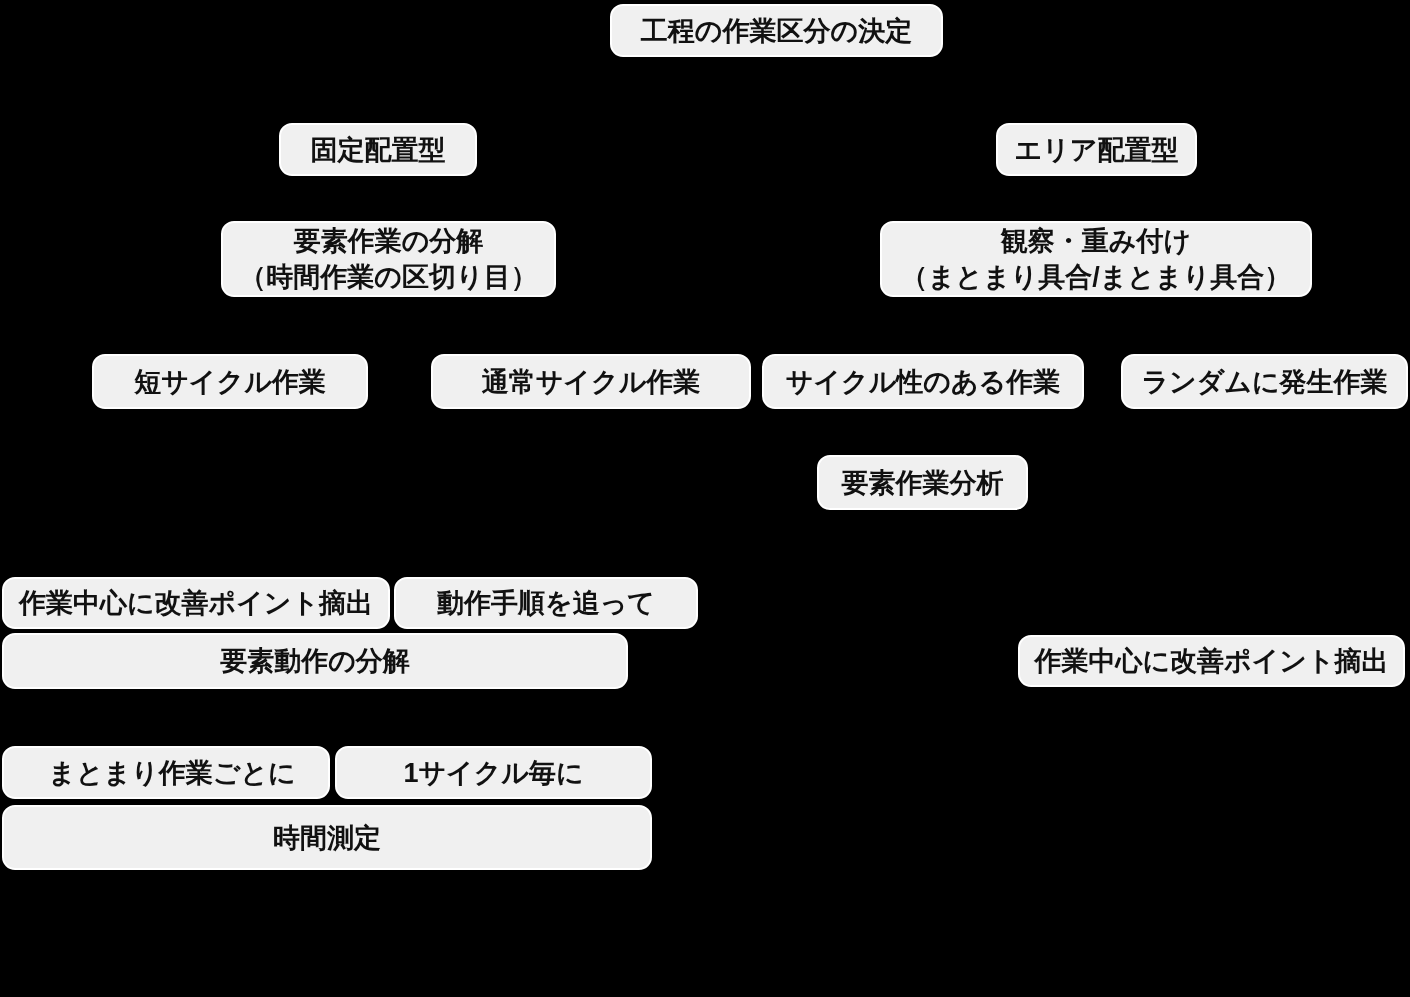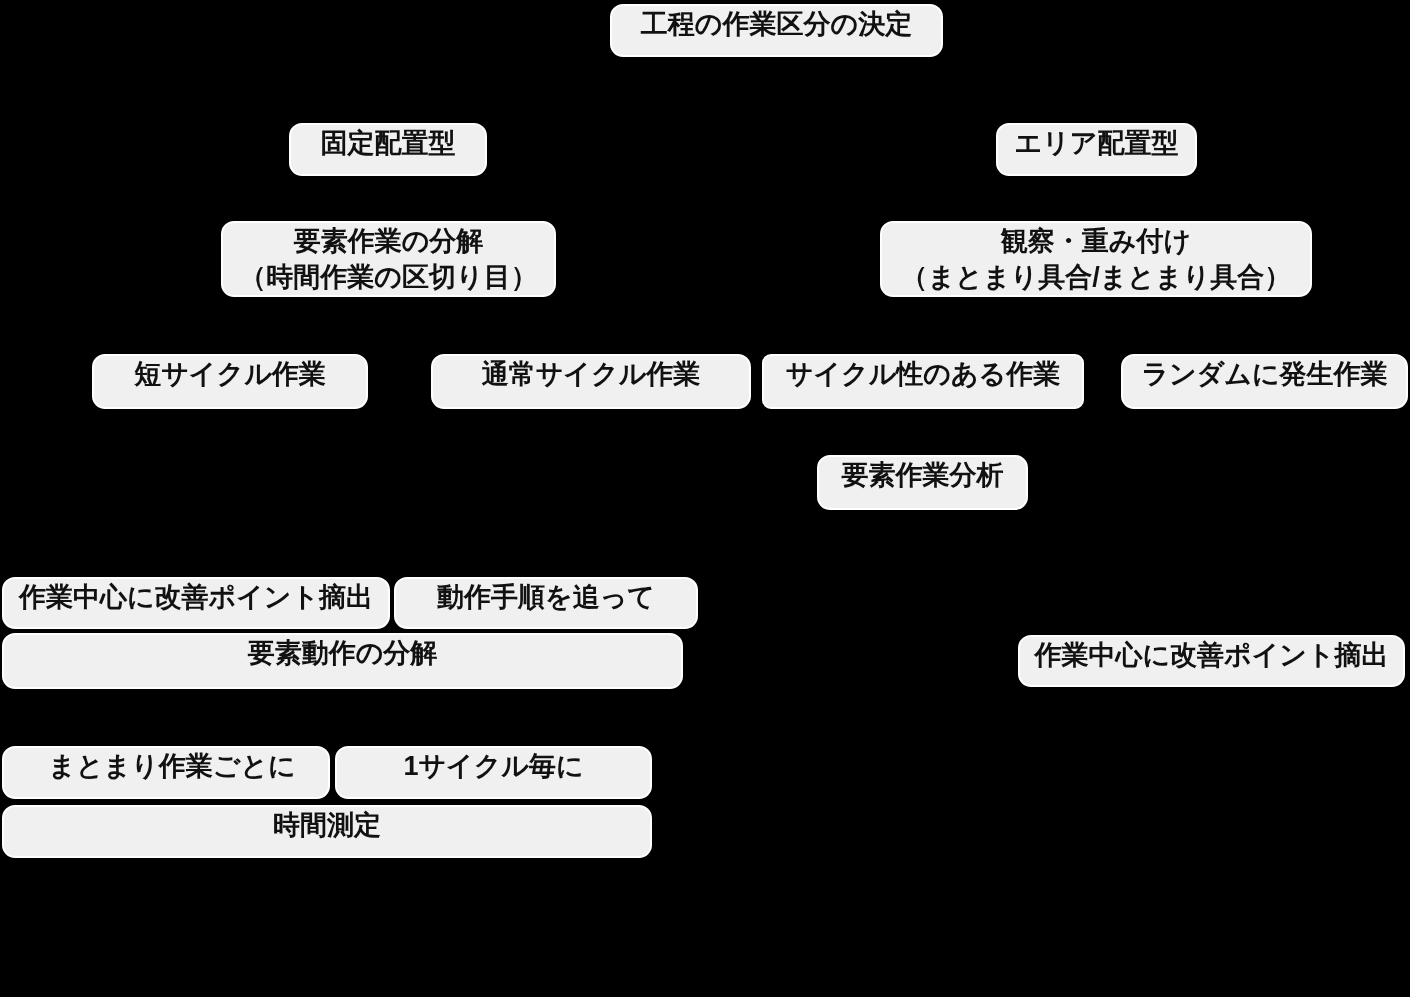--- a/index.html
+++ b/index.html
@@ -19,44 +19,45 @@
   .node{
     position:absolute;
     box-sizing:border-box;
     background:var(--fill);
     border:2px solid var(--stroke);
     border-radius:13px;
     color:var(--text);
     display:flex;
     flex-direction:column;
     align-items:center;
+    justify-content:center;
     font-weight:bold;
     font-size:27px;
     line-height:36px;
     text-align:center;
     white-space:nowrap;
   }
   
   .n1 {left:610px;  top:4px;   width:333px; height:53px;}
-  .n2 {left:289px;  top:123px; width:198px; height:53px;}
+  .n2 {left:279px;  top:123px; width:198px; height:53px;}
   .n3 {left:996px;  top:123px; width:201px; height:53px;}
   .n4 {left:221px;  top:221px; width:335px; height:76px;}
   .n5 {left:880px;  top:221px; width:432px; height:76px;}
   .n6 {left:92px;   top:354px; width:276px; height:55px;}
   .n7 {left:407px;  top:354px; width:320px; height:55px;margin-left:24px;}
-  .n8 {left:762px;  top:354px; width:322px; height:55px;border-radius:9px;}
+  .n8 {left:762px;  top:354px; width:322px; height:55px;}
   .n9 {left:1121px; top:354px; width:287px; height:55px;}
   .n10{left:817px;  top:455px; width:211px; height:55px;}
   .n11{left:2px;    top:577px; width:388px; height:52px;}
   .n12{left:394px;  top:577px; width:304px; height:52px;}
-  .n13{left:2px;    top:633px; width:681px; height:56px;}
+  .n13{left:2px;    top:633px; width:626px; height:56px;}
   .n14{left:1018px; top:635px; width:387px; height:52px;}
   .n15{left:2px;    top:746px; width:328px; height:53px;padding-left:12px;}
   .n16{left:335px;  top:746px; width:317px; height:53px;}
-  .n17{left:2px;    top:805px; width:650px; height:53px;}
+  .n17{left:2px;    top:805px; width:650px; height:65px;}
   .n18{left:612px;  top:938px; width:333px; height:53px;}
 </style>
 </head>
 <body>
 
 <div class="stage">
 
   <div class="node n1">
     <span>工程の作業区分の決定</span>
   </div>

